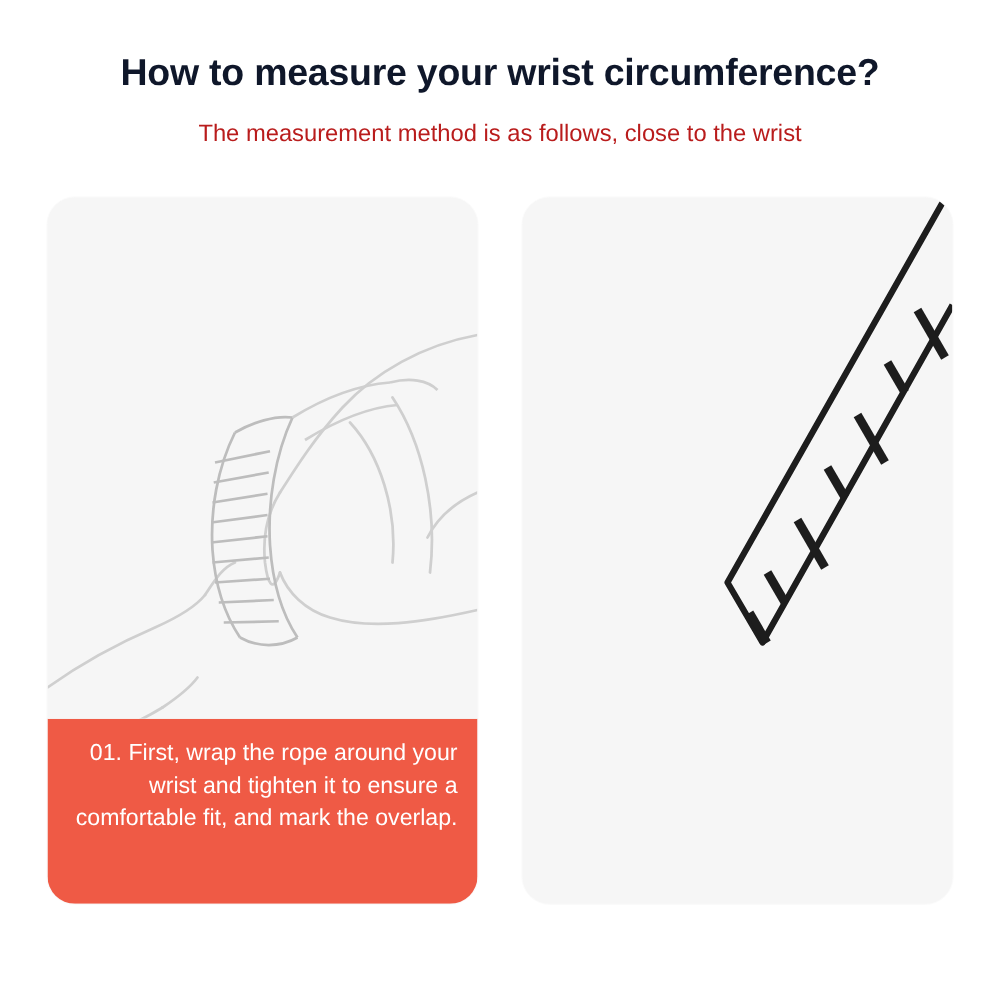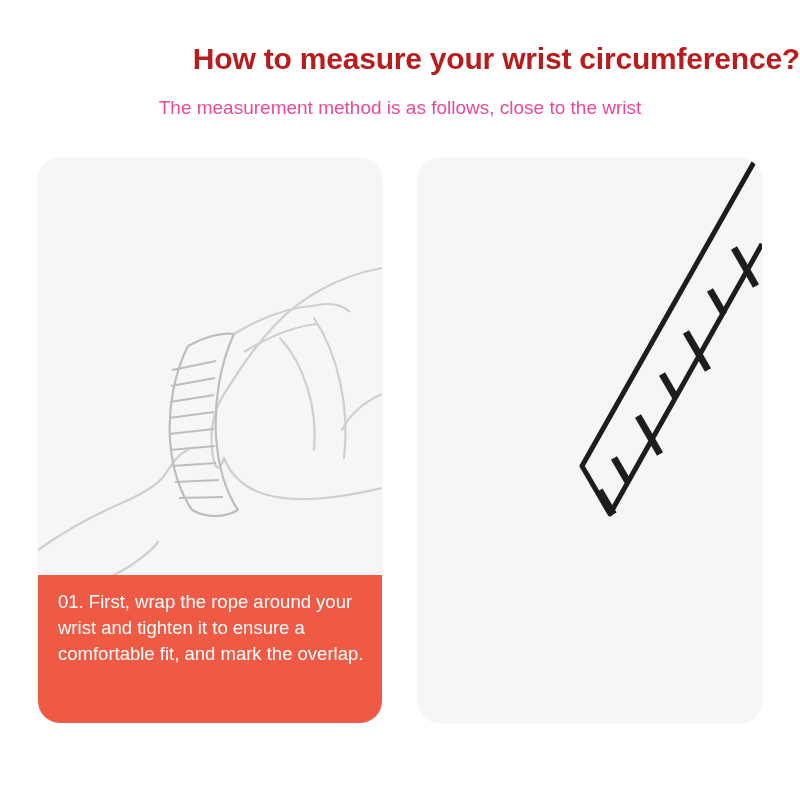--- a/index.html
+++ b/index.html
@@ -13,40 +13,41 @@
     font-family: "Liberation Sans", sans-serif;
     overflow: hidden;
   }
   .page {
     position: relative;
     width: 800px;
     height: 800px;
     box-sizing: border-box;
   }
   .heading {
-    text-align: right;
+    text-align: center;
     font-size: 30px;
     font-weight: bold;
-    color: #b91c1c;
+    color: #0f172a;
     letter-spacing: -0.2px;
     padding-top: 42px;
     line-height: 1.1;
   }
   .subheading {
     text-align: center;
     font-size: 19px;
-    color: #ec4899;
+    color: #b91c1c;
     margin-top: 22px;
     line-height: 1.2;
   }
   .cards {
     display: flex;
     justify-content: center;
     gap: 36px;
     margin-top: 38px;
+    text-align: right;
   }
   .card {
     width: 344px;
     height: 565px;
     border-radius: 22px;
     overflow: hidden;
     background: #f7f7f7;
     display: flex;
     flex-direction: column;
     position: relative;

